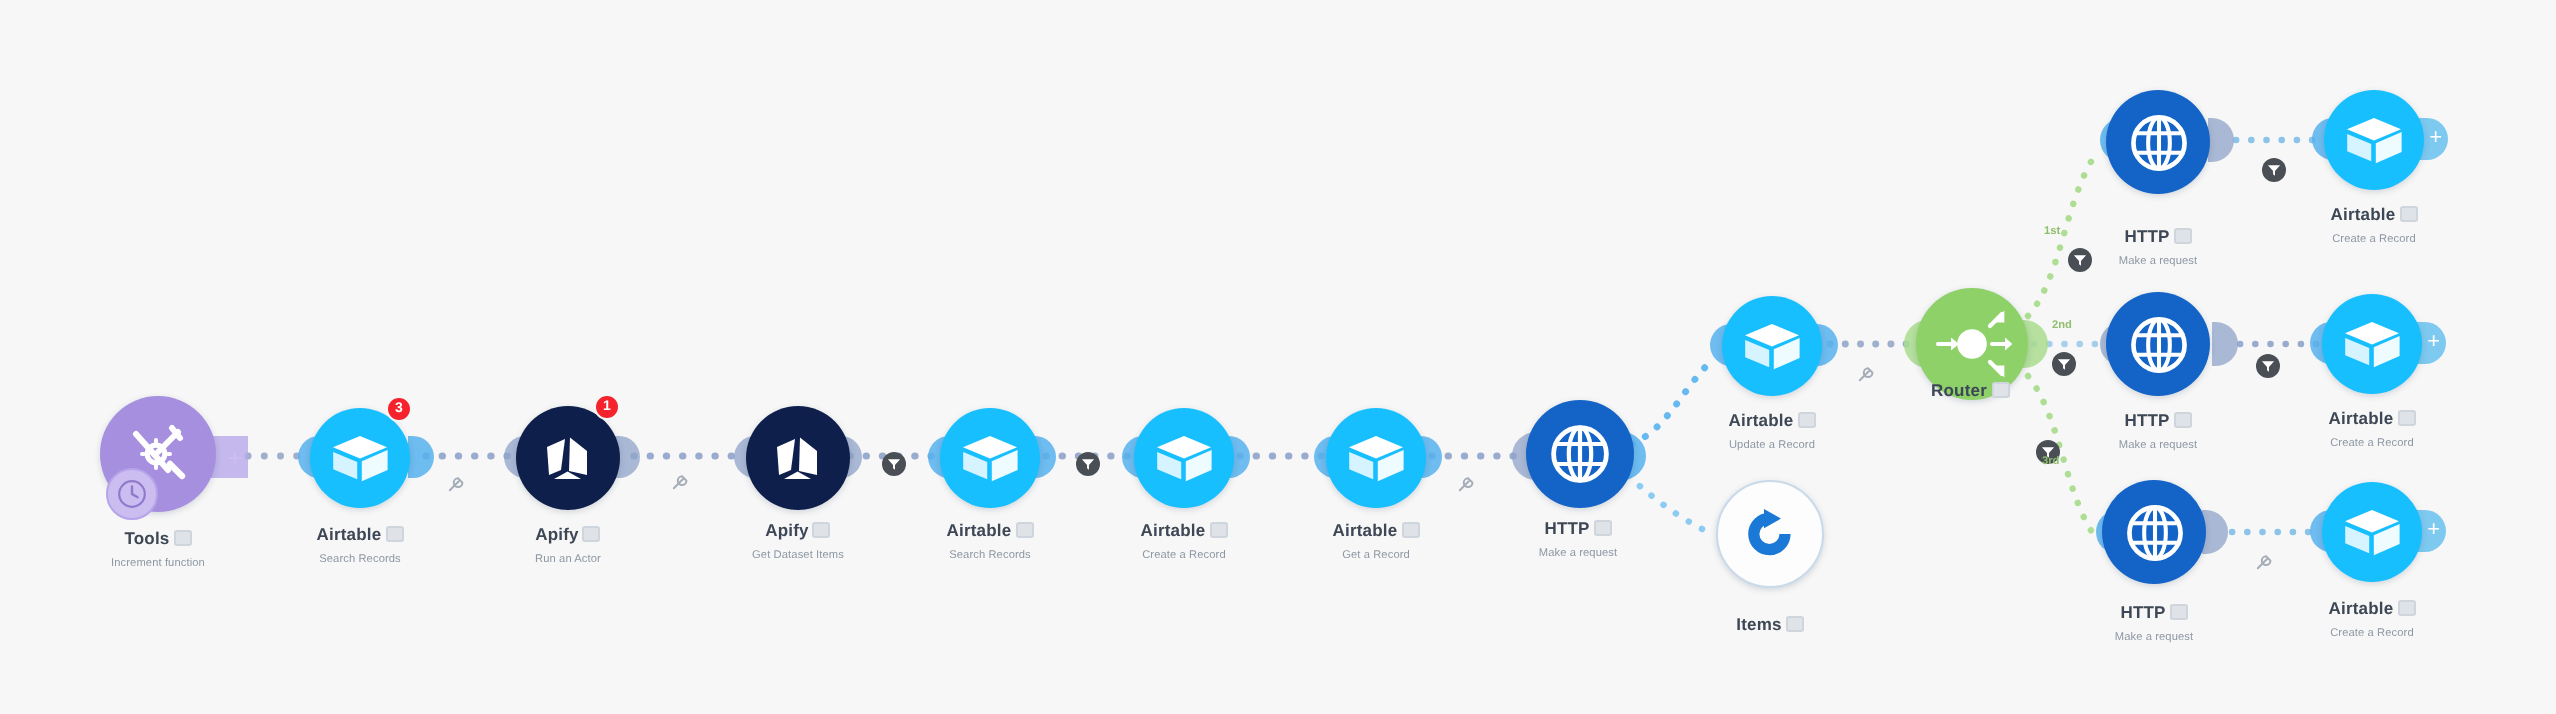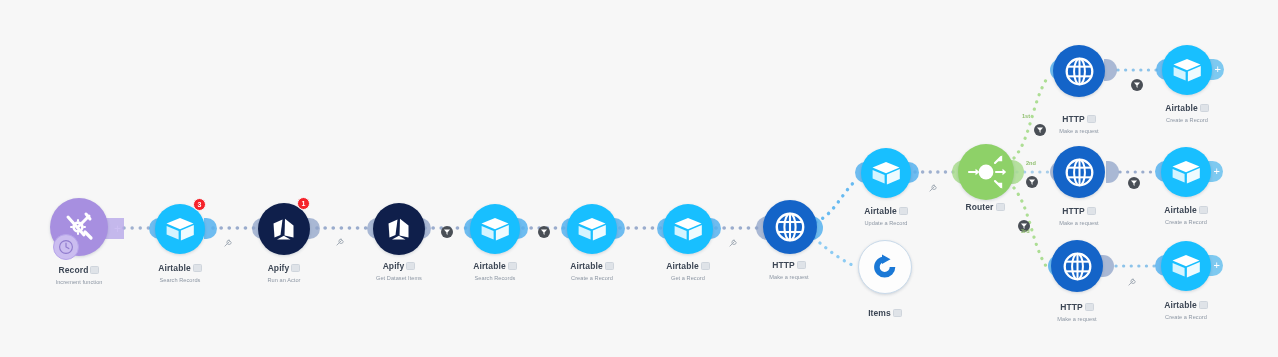--- a/index.html
+++ b/index.html
@@ -184,21 +184,21 @@
       </svg>
     </div>
     <div class="clockbadge" style="left:53px; top:234px;">
       <svg width="16" height="16" viewBox="0 0 16 16">
         <circle cx="8" cy="8" r="6.4" fill="none" stroke="#8f7bcd" stroke-width="1.1"></circle>
         <path d="M8 4.2 L8 8 L10.8 9.6" stroke="#8f7bcd" stroke-width="1.2" fill="none" stroke-linecap="round"></path>
       </svg>
     </div>
     <div class="label" style="left:29px; top:259px; width:100px;">
       <div class="ltitle">
-        <span>Record</span>
+        <span>Tools</span>
         <span class="chip"></span>
       </div>
       <div class="lsub">Increment function</div>
     </div>
   </div>
 
   <div class="node">
     <div class="sock lightblue left" style="left:149px; top:218px; width:13px; height:21px;"></div>
     <div class="sock lightblue right" style="left:204px; top:218px; width:13px; height:21px;"></div>
     <div class="bubble shadow" style="left:155px; top:204px; width:50px; height:50px; background:#18bfff;">
@@ -416,21 +416,21 @@
           <line x1="31" y1="31" x2="37" y2="37"></line>
         </g>
         <g fill="#ffffff">
           <polygon points="11.5,18.8 15.5,22 11.5,25.2"></polygon>
           <polygon points="38.5,18.8 42.2,22 38.5,25.2"></polygon>
           <polygon points="38.2,5.2 38.2,11.2 32.4,11.2"></polygon>
           <polygon points="38.2,38.8 38.2,32.8 32.4,32.8"></polygon>
         </g>
       </svg>
     </div>
-    <div class="label" style="left:945px; top:196px; width:80px;">
+    <div class="label" style="left:945px; top:185px; width:80px;">
       <div class="ltitle">
         <span>Router</span>
         <span class="chip"></span>
       </div>
     </div>
   </div>
 
   <div class="routelbl" style="left:1022px; top:113px;">1st</div>
   <div class="routelbl" style="left:1026px; top:160px;">2nd</div>
   <div class="routelbl" style="left:1021px; top:228px;">3rd</div>

